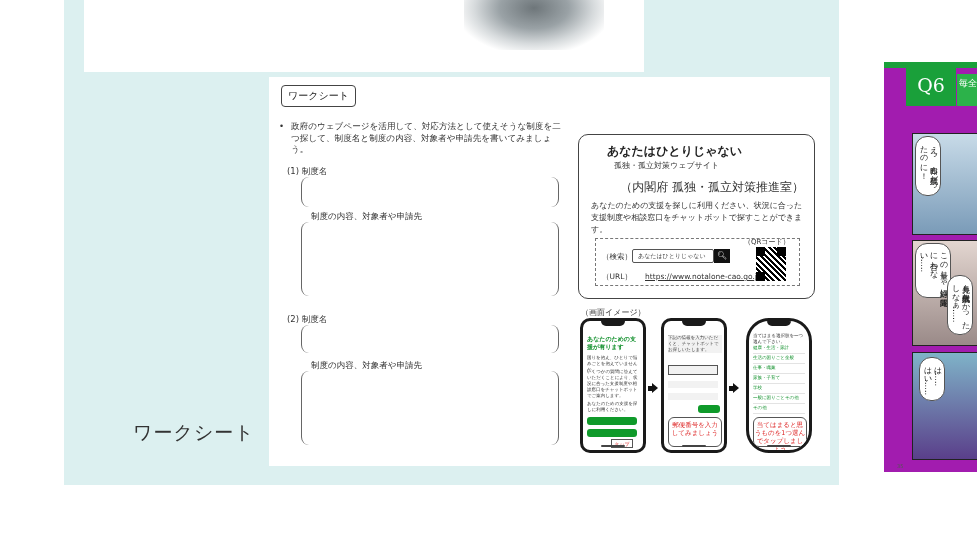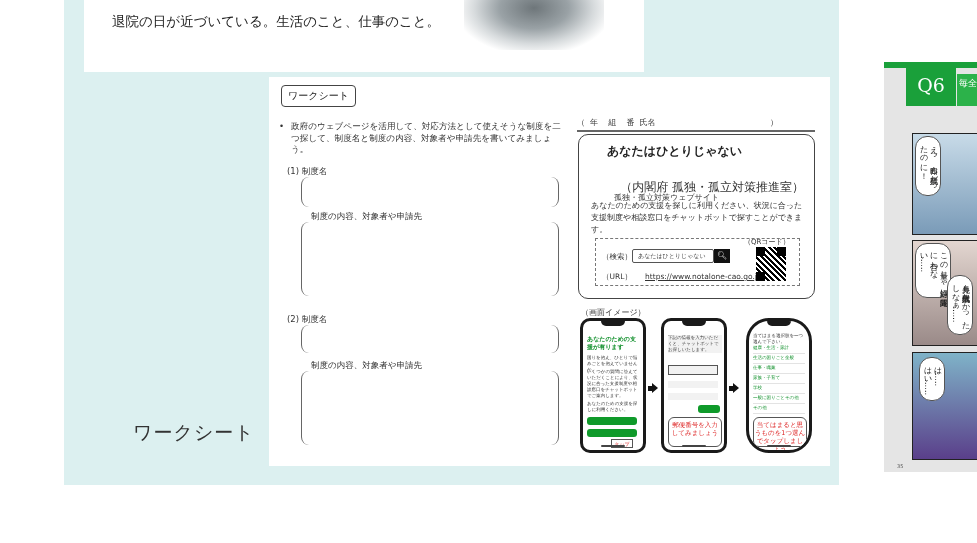--- a/index.html
+++ b/index.html
@@ -25,21 +25,21 @@
   .ws-instruction .bullet { position: absolute; left: -12px; top: 0; }
 
   .section-label { position: absolute; font-size: 8.5px; color: #333; }
   .bracket { position: absolute; border-left: 1px solid #666; border-right: 1px solid #666; border-radius: 8px; }
   .bracket::before, .bracket::after { content: ""; position: absolute; }
 
   .name-line { position: absolute; left: 308px; top: 40px; width: 238px; font-size: 8px; color: #333; border-bottom: 2px solid #666; padding-bottom: 2px; white-space: pre; }
 
   .info-card { position: absolute; left: 309px; top: 57px; width: 237px; height: 165px; border: 1.2px solid #444; border-radius: 10px; }
   .info-title { position: absolute; left: 28px; top: 8px; font-size: 12px; font-weight: bold; color: #222; }
-  .info-sub { position: absolute; left: 35px; top: 25px; font-size: 8px; color: #333; margin-top: 32px; }
+  .info-sub { position: absolute; left: 35px; top: 25px; font-size: 8px; color: #333; }
   .info-org { position: absolute; right: 10px; top: 44px; font-size: 12px; color: #333; }
   .info-desc { position: absolute; left: 12px; top: 65px; width: 215px; font-size: 8px; line-height: 12px; color: #333; }
 
   .search-area { position: absolute; left: 16px; top: 103px; width: 205px; height: 48px; border: 1px dashed #777; }
   .search-label { position: absolute; left: 6px; top: 13px; font-size: 7.5px; color: #333; }
   .search-box { position: absolute; left: 36px; top: 10px; width: 82px; height: 14px; border: 1px solid #555; border-radius: 2px;
     font-size: 6px; line-height: 12px; padding-left: 5px; color: #444; }
   .search-btn { position: absolute; left: 118px; top: 10px; width: 16px; height: 14px; background: #111; color: #fff; font-size: 8px; text-align: center; line-height: 14px; }
   .url-label { position: absolute; left: 6px; top: 33px; font-size: 7.5px; color: #333; }
   .url-link { position: absolute; left: 33px; top: 33px; font-size: 7.5px; color: #333; text-decoration: underline; margin-left: 16px; }
@@ -59,37 +59,36 @@
   .phone .p-green { color: #0f8f2a; font-weight: bold; font-size: 6px; line-height: 8px; }
   .phone .p-btn { position: absolute; left: 4px; width: 50px; height: 8px; background: #0f9a2a; border-radius: 3px; }
   .phone .p-field { position: absolute; left: 4px; width: 50px; height: 7px; background: #f2f2f2; }
   .phone .p-row { position: absolute; left: 4px; width: 52px; height: 9px; border-bottom: 1px solid #e3e3e3; font-size: 4.5px; color: #0f8f2a; }
   .phone .callout { position: absolute; left: 4px; width: 54px; height: 30px; border: 1px solid #555; border-radius: 6px; background: #fff;
     font-size: 6.5px; line-height: 8px; color: #d22; text-align: center; padding-top: 3px; }
   .tap-tag { position: absolute; left: 28px; top: 118px; width: 22px; height: 9px; border: 1px solid #555; background: #fff; font-size: 5px; color: #d22; text-align: center; line-height: 8px; }
   .arrow-right { position: absolute; top: 306px; width: 0; height: 0; border-top: 5px solid transparent; border-bottom: 5px solid transparent; border-left: 6px solid #111; }
   .arrow-right::before { content: ""; position: absolute; left: -10px; top: -2.5px; width: 5px; height: 5px; background: #111; }
 
-  .manga-page { position: absolute; left: 884px; top: 62px; width: 93px; height: 410px; background: #e5e5e5; }
+  .manga-page { position: absolute; left: 884px; top: 62px; width: 93px; height: 410px; background: #a21caf; }
   .q-banner-line { position: absolute; left: 0; top: 0; width: 93px; height: 6px; background: #1aa03a; }
   .q-badge { position: absolute; left: 22px; top: 0; width: 50px; height: 44px; background: #1aa03a; color: #fff; font-family: "DejaVu Serif", serif;
     font-size: 19px; text-align: center; line-height: 46px; }
   .q-side { position: absolute; left: 73px; top: 12px; width: 40px; height: 32px; background: #2cb24a; color: #fff; font-size: 9px; line-height: 13px; padding: 3px 2px; }
   .panel { position: absolute; border: 1.5px solid #222; overflow: hidden; }
   .bubble { position: absolute; background: #fff; border: 1px solid #555; border-radius: 12px; writing-mode: vertical-rl; font-size: 8px; line-height: 10px; color: #222; padding: 3px 2px; }
   .page-num { position: absolute; left: 897px; top: 463px; font-size: 5px; color: #555; }
 </style>
 </head>
 <body>
 
 <div class="slide-panel"></div>
 
 <div class="story-box">
   <div class="story-text">
-    <div>退院の日が近づいている。生活のこと、仕事のこと。</div>
   </div>
   <div class="story-image"></div>
 </div>
 
 <div class="caption">ワークシート</div>
 
 <div class="worksheet">
   <div class="ws-badge">ワークシート</div>
 
   <div class="ws-instruction">
@@ -106,21 +105,20 @@
   <div class="bracket" style="left:32px;top:145px;width:258px;height:74px;"></div>
 
   <div class="section-label" style="left:18px;top:237px;">
     <span>(2)</span>
     <span>制度名</span>
   </div>
   <div class="bracket" style="left:32px;top:248px;width:258px;height:28px;"></div>
   <div class="section-label" style="left:42px;top:283px;">制度の内容、対象者や申請先</div>
   <div class="bracket" style="left:32px;top:294px;width:258px;height:74px;"></div>
 
-  <div class="name-line">（  年    組    番  氏名                                             ）</div>
 
   <div class="info-card">
     <div class="info-title">あなたはひとりじゃない</div>
     <div class="info-sub">孤独・孤立対策ウェブサイト</div>
     <div class="info-org">（内閣府 孤独・孤立対策推進室）</div>
     <div class="info-desc">あなたのための支援を探しに利用ください、状況に合った支援制度や相談窓口をチャットボットで探すことができます。</div>
     <div class="search-area">
       <div class="search-label">（検索）</div>
       <div class="search-box">あなたはひとりじゃない</div>
       <div class="search-btn">🔍︎</div>

